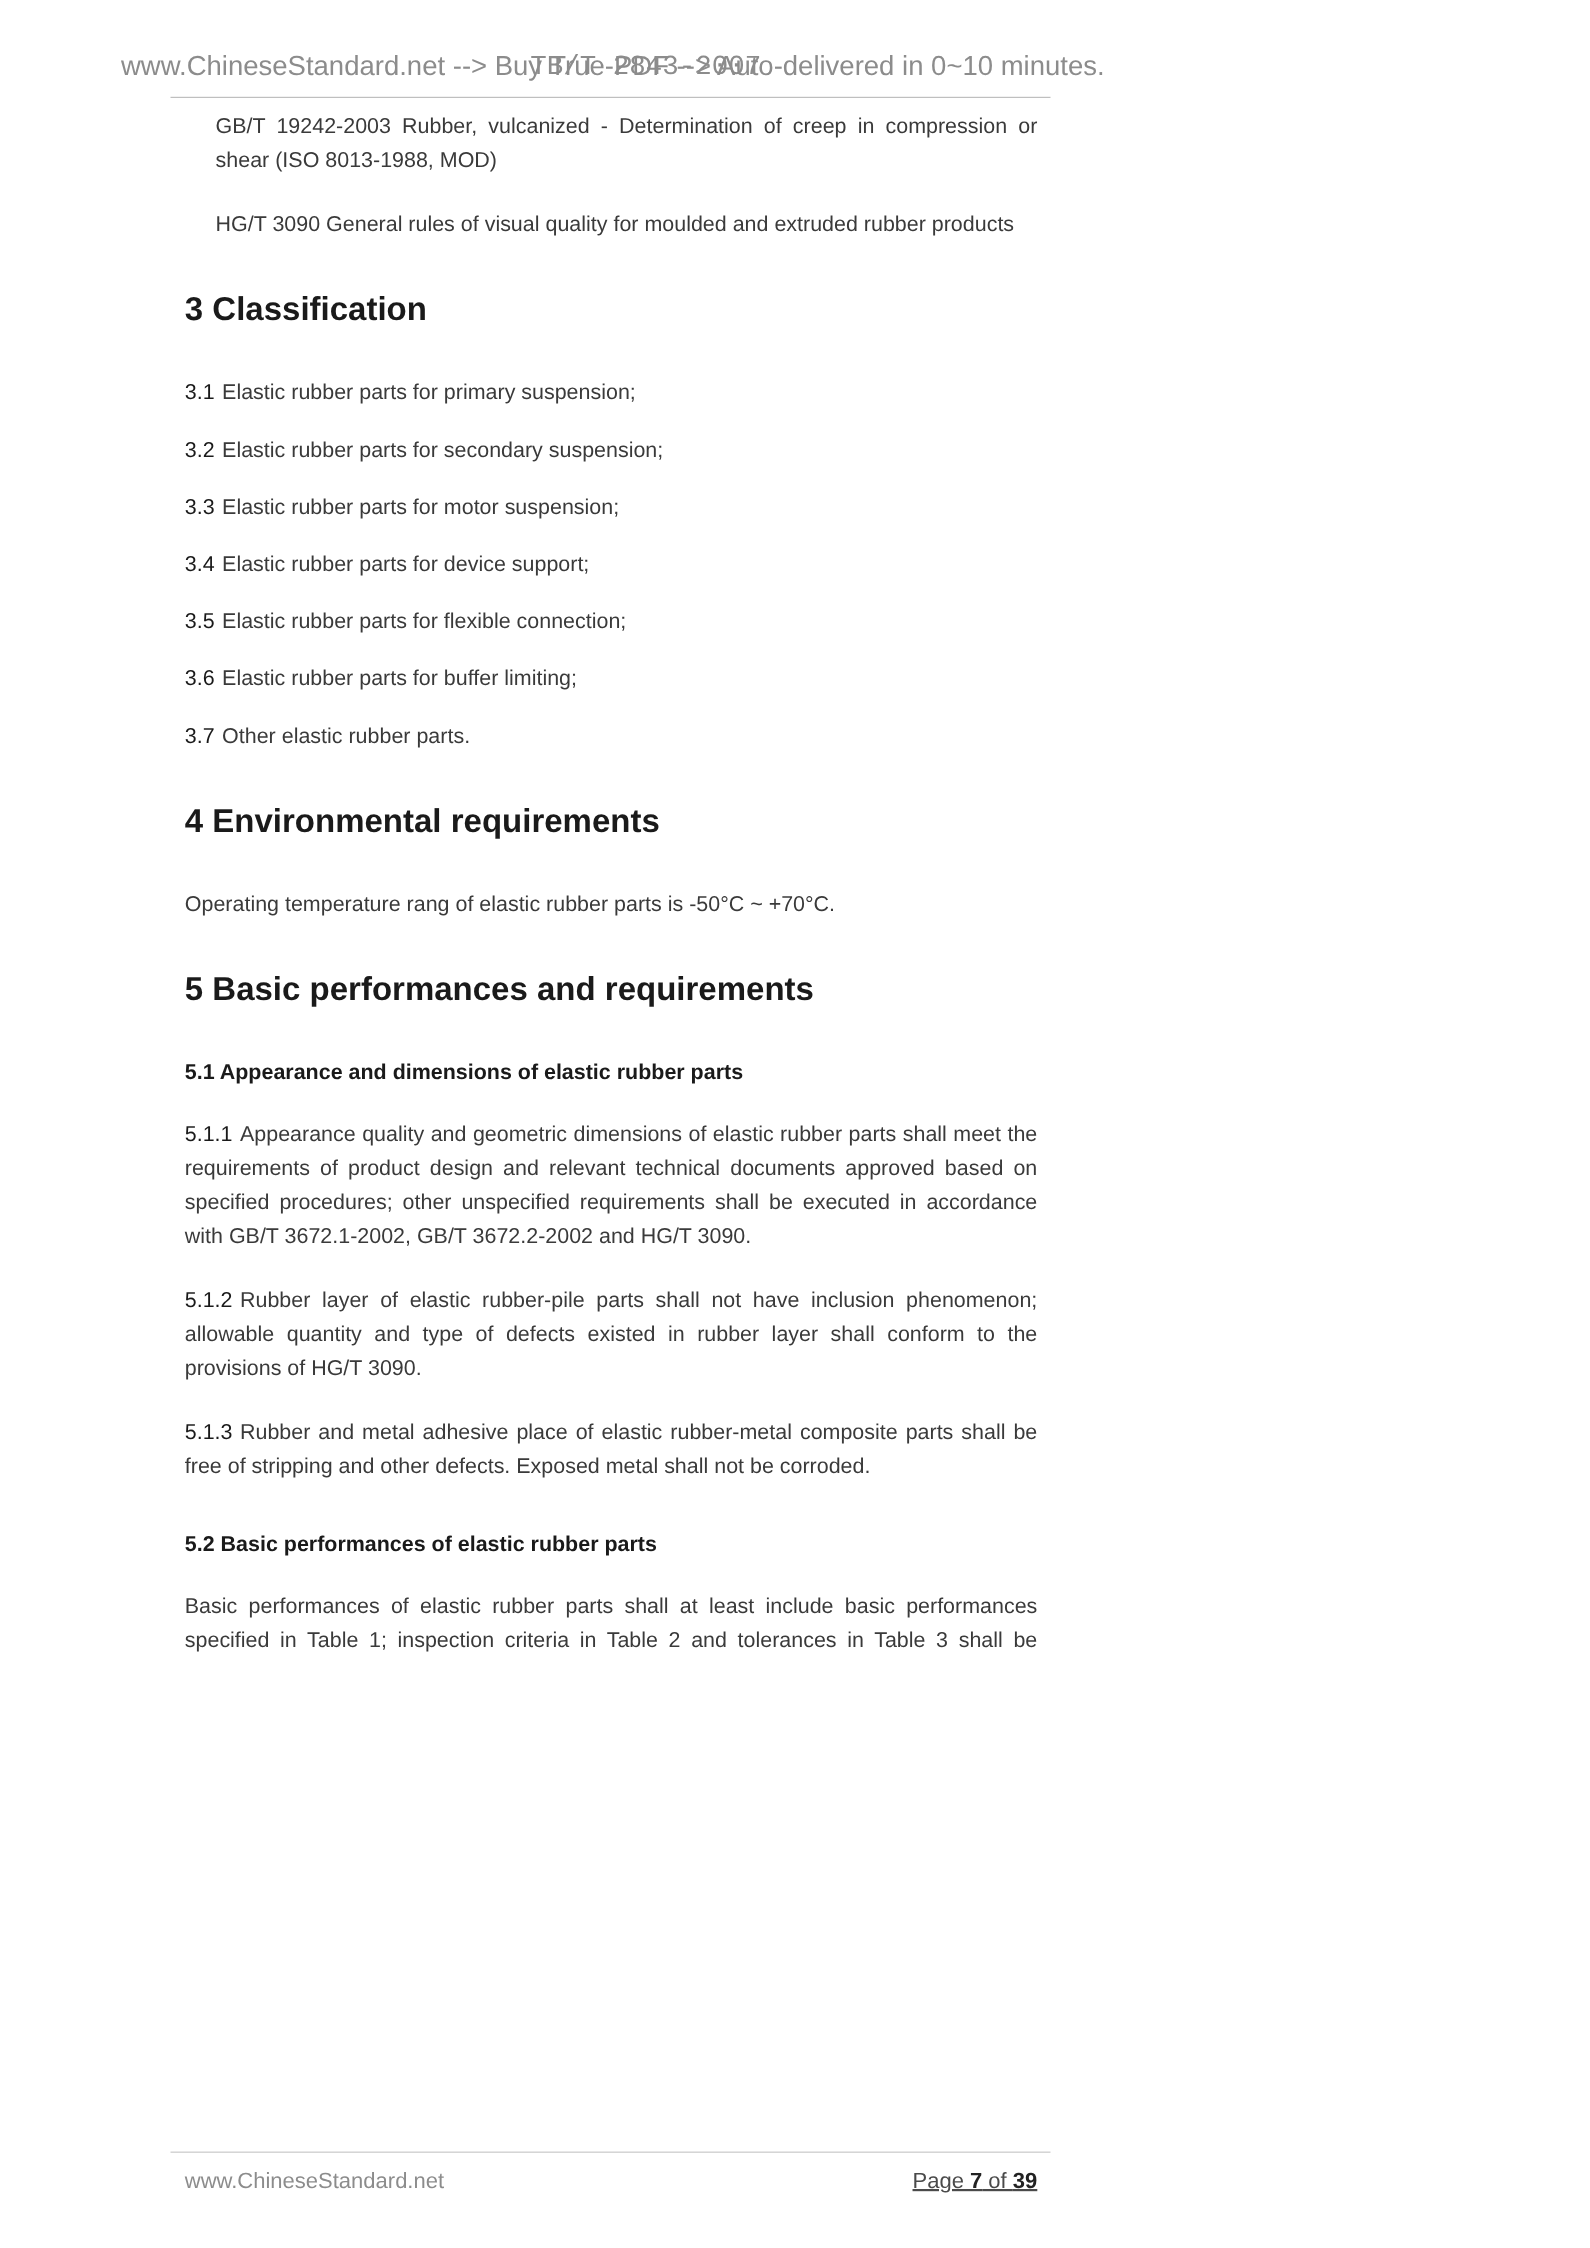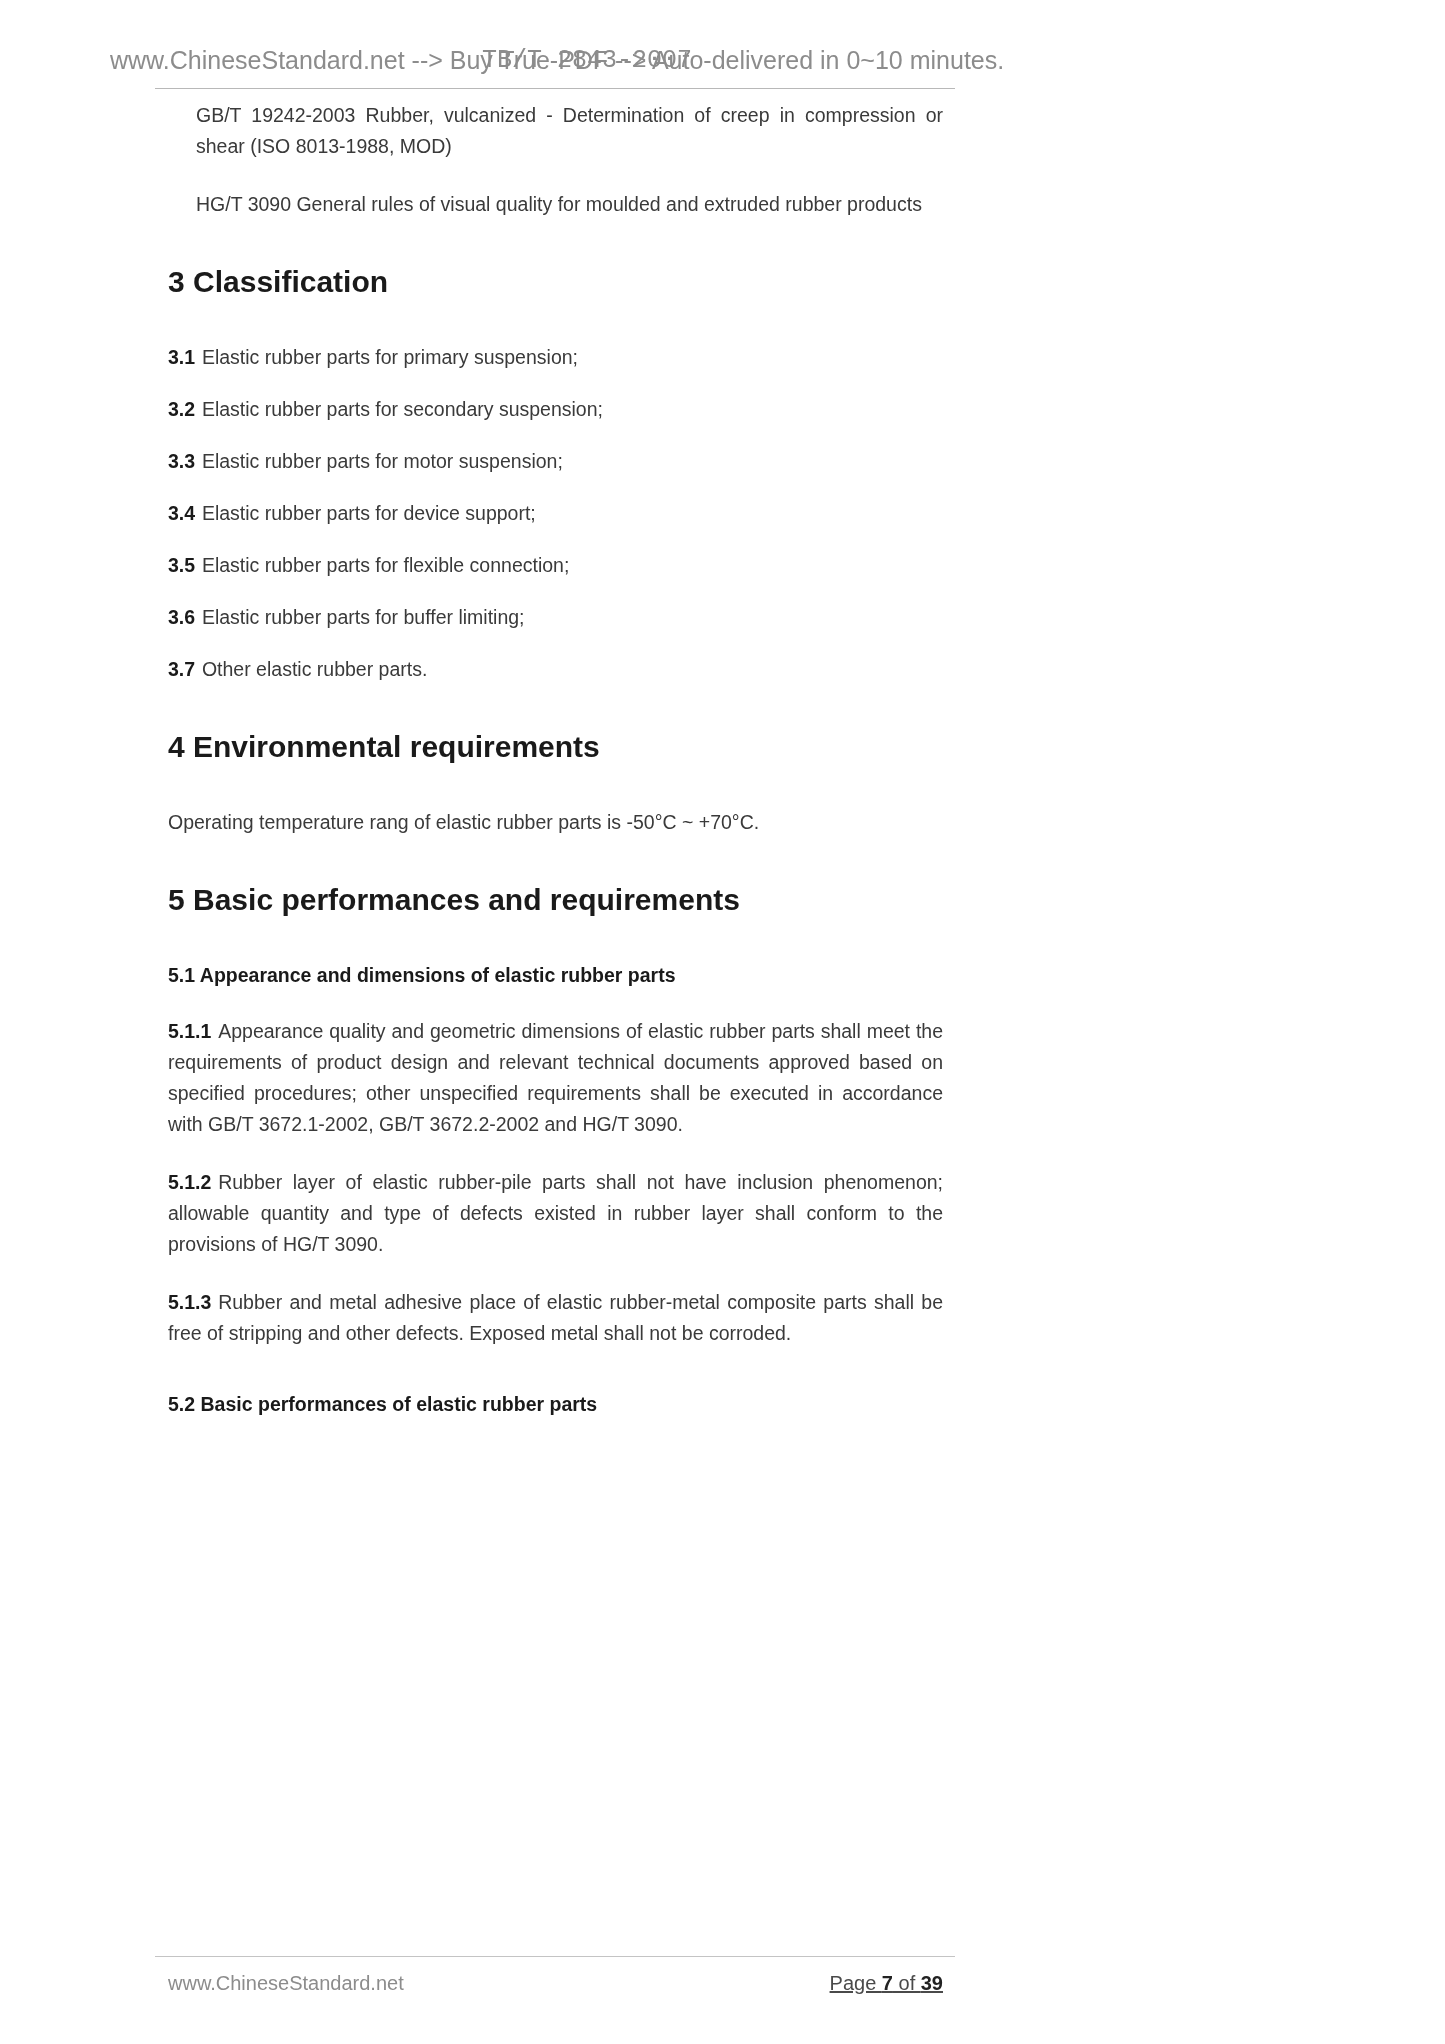--- a/index.html
+++ b/index.html
@@ -73,21 +73,21 @@
   }
   h3 {
     font-size: 19.5px;
     line-height: 30px;
     color: #1a1a1a;
     margin: 40px 0 26px 0;
     font-weight: 700;
   }
   .item { margin-bottom: 21px !important; }
   .num {
-    font-weight: 700;
+    font-weight: 400;
     color: #1a1a1a;
     margin-right: 0.35em;
   }
   .footer {
     position: absolute;
     top: 1972px;
     left: 168px;
     width: 775px;
     display: flex;
     justify-content: space-between;
@@ -154,20 +154,21 @@
     <p class="justify">
       <span class="num">5.1.2</span><span>Rubber layer of elastic rubber-pile parts shall not have inclusion phenomenon; allowable quantity and type of defects existed in rubber layer shall conform to the provisions of HG/T 3090.</span>
     </p>
 
     <p class="justify">
       <span class="num">5.1.3</span><span>Rubber and metal adhesive place of elastic rubber-metal composite parts shall be free of stripping and other defects. Exposed metal shall not be corroded.</span>
     </p>
 
     <h3>5.2 Basic performances of elastic rubber parts</h3>
 
+    <p class="justify-last">Basic performances of elastic rubber parts shall at least include basic performances specified in Table 1; inspection criteria in Table 2 and tolerances in Table 3 shall be</p>
 
   </div>
 
   <div class="rule footer-rule"></div>
 
   <div class="footer">
     <span class="footer-site">www.ChineseStandard.net</span>
     <span class="footer-page">
       <span>Page </span><span class="b">7</span><span> of </span><span class="b">39</span>
     </span>

